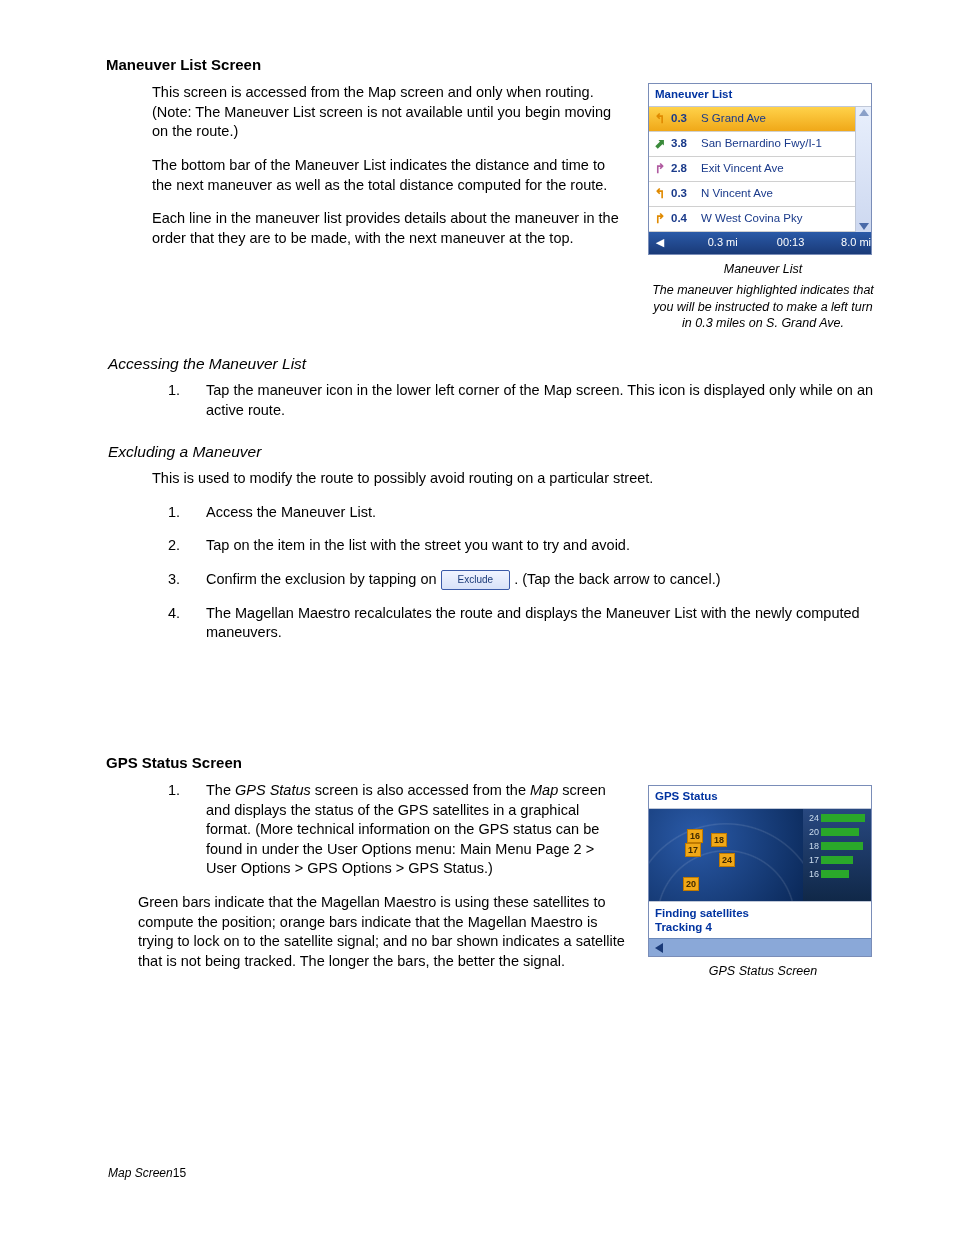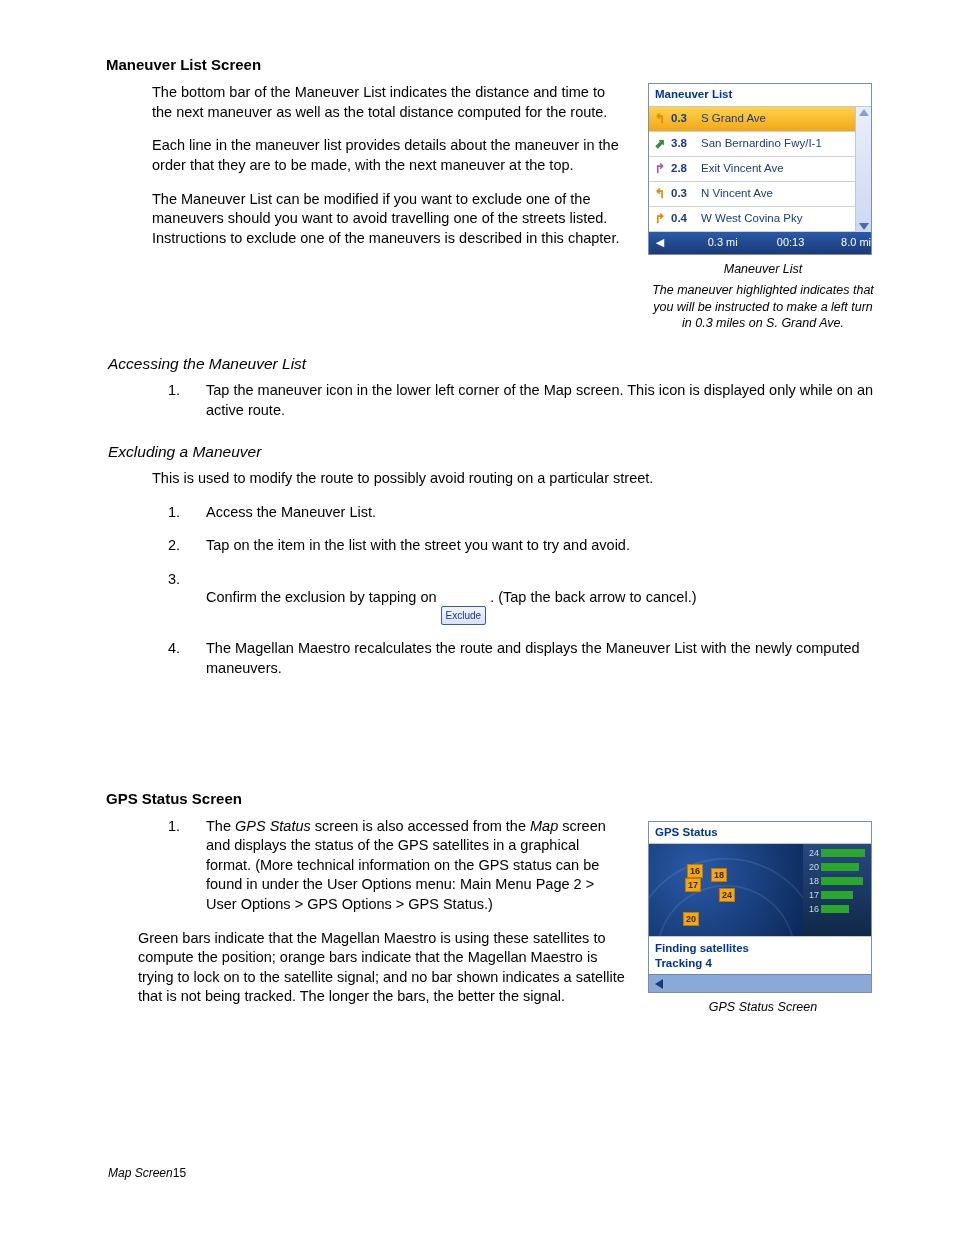--- a/index.html
+++ b/index.html
@@ -44,21 +44,21 @@
   .ml-scroll .down { border-top: 7px solid #4a6aa8; }
   .ml-bottom { display: flex; align-items: center; background: linear-gradient(#2a5aa8,#1a3a78); color: #fff; height: 22px; font-size: 11px; }
   .ml-bottom .back { width: 22px; text-align: center; }
   .ml-bottom .cell { flex: 1; text-align: right; }
   .turn-left { color: #e08a00; font-weight: bold; }
   .fwy { color: #3a8a3a; font-weight: bold; }
   .exit { color: #b05aa0; font-weight: bold; }
   .turn-right { color: #e08a00; font-weight: bold; }
 
   
-  .btn-exclude { display: inline-block; vertical-align: middle; border: 1px solid #3a5aa8; background: linear-gradient(#f0f4ff,#d8e2f8); font-size: 10px; padding: 2px 4px; color:#1a3a78; border-radius:2px;margin-top:36px; }
+  .btn-exclude { display: inline-block; vertical-align: middle; border: 1px solid #3a5aa8; background: linear-gradient(#f0f4ff,#d8e2f8); font-size: 10px; padding: 2px 16px; color:#1a3a78; border-radius:2px; }
 
   
   .gps-status { border: 1px solid #7a8db8; width: 224px; background: #fff; font-size: 11.5px; }
   .gps-title { color: #0033a0; font-weight: bold; padding: 3px 6px; border-bottom: 1px solid #c0c8d8; }
   .gps-body { display: flex; height: 92px; }
   .gps-globe { flex: 1; position: relative; background: radial-gradient(circle at 30% 30%, #2a5aa8, #0a2858); overflow: hidden; }
   .gps-globe::before { content:""; position:absolute; inset:0; background:
       radial-gradient(circle at 50% 120%, rgba(255,255,255,0) 50%, rgba(255,255,255,0.12) 51%, rgba(255,255,255,0) 52%),
       radial-gradient(circle at 50% 120%, rgba(255,255,255,0) 70%, rgba(255,255,255,0.12) 71%, rgba(255,255,255,0) 72%);
   }
@@ -82,23 +82,23 @@
   .gps-two-col ol.numbered li .txt { padding-right:4px; }
   .gps-para { margin: 6px 0 8px 30px; }
 </style>
 </head>
 <body>
 
 <h2 class="section">Maneuver List Screen</h2>
 
 <div class="two-col">
   <div class="left">
+    <p class="body">This screen is accessed from the Map screen and only when routing.  (Note:  The Maneuver List screen is not available until you begin moving on the route.)</p>
     <p class="body">The bottom bar of the Maneuver List indicates the distance and time to the next maneuver as well as the total distance computed for the route.</p>
     <p class="body">Each line in the maneuver list provides details about the maneuver in the order that they are to be made, with the next maneuver at the top.</p>
-    <p class="body">The Maneuver List can be modified if you want to exclude one of the maneuvers should you want to avoid travelling one of the streets listed.  Instructions to exclude one of the maneuvers is described in this chapter.</p>
   </div>
   <div class="right">
     <div class="maneuver-list">
       <div class="ml-title">Maneuver List</div>
       <div class="ml-body">
         <div class="ml-rows" id="ml-rows">
             <div class="ml-row first">
               <span class="icon turn-left">↰</span>
               <span class="dist">0.3</span>
               <span class="street">S Grand Ave</span>

